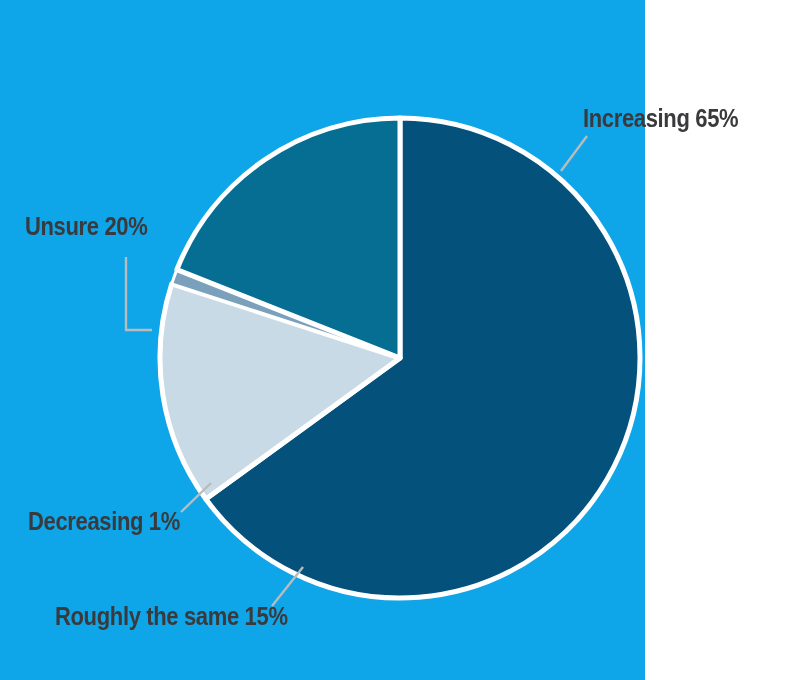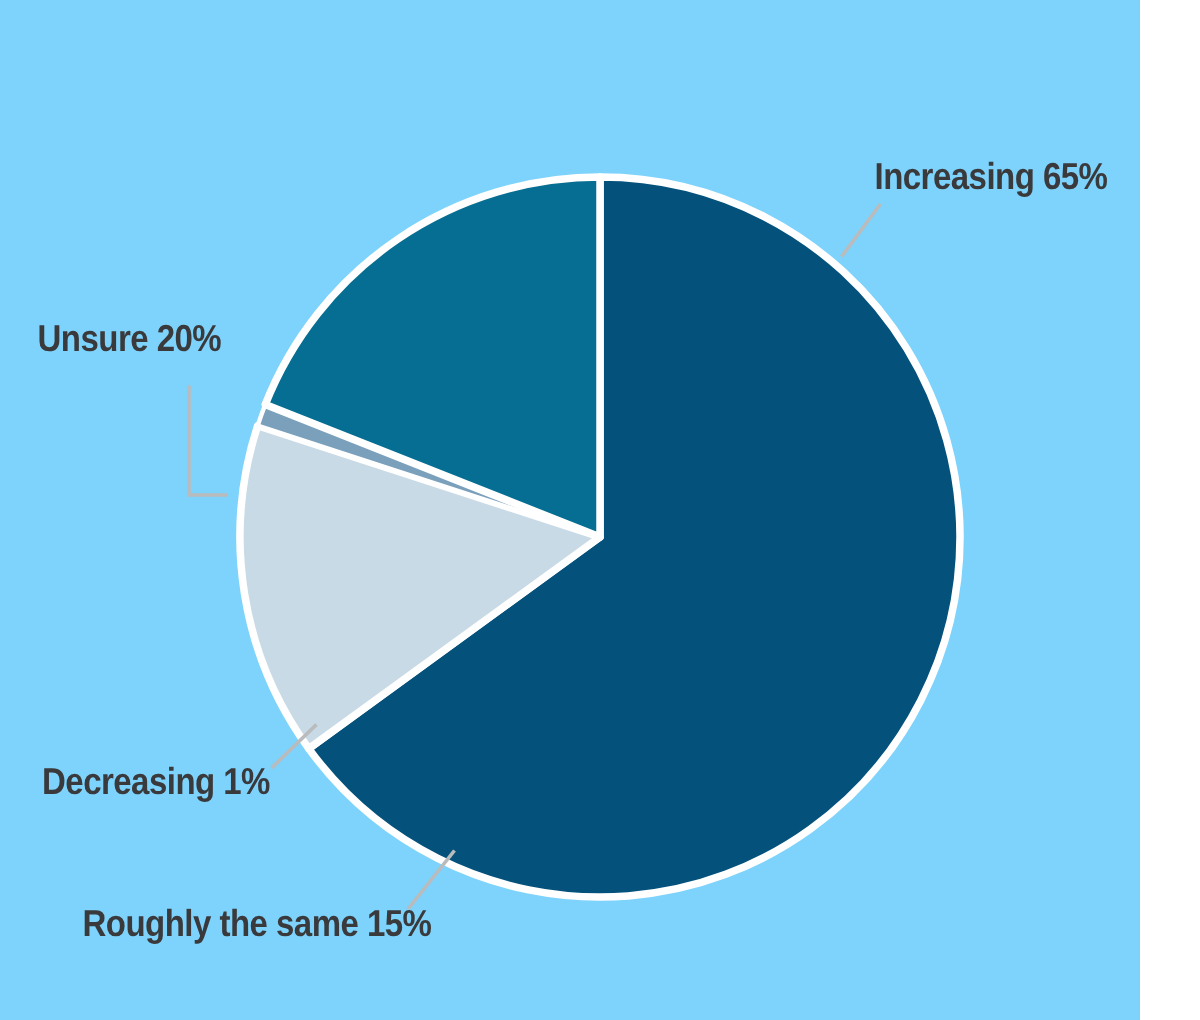--- a/index.html
+++ b/index.html
@@ -8,23 +8,23 @@
     background: #ffffff;
   }
   body {
     width: 800px;
     height: 680px;
     font-family: "Liberation Sans", sans-serif;
     overflow: hidden;
   }
   #chart-root {
     position: relative;
-    width: 760px;
+    width: 645px;
     height: 680px;
-    background: #7dd3fc;
+    background: #0ea5e9;
   }
   #pie-svg {
     position: absolute;
     left: 0;
     top: 0;
     width: 800px;
     height: 680px;
     display: block;
   }
   .slice-label {

